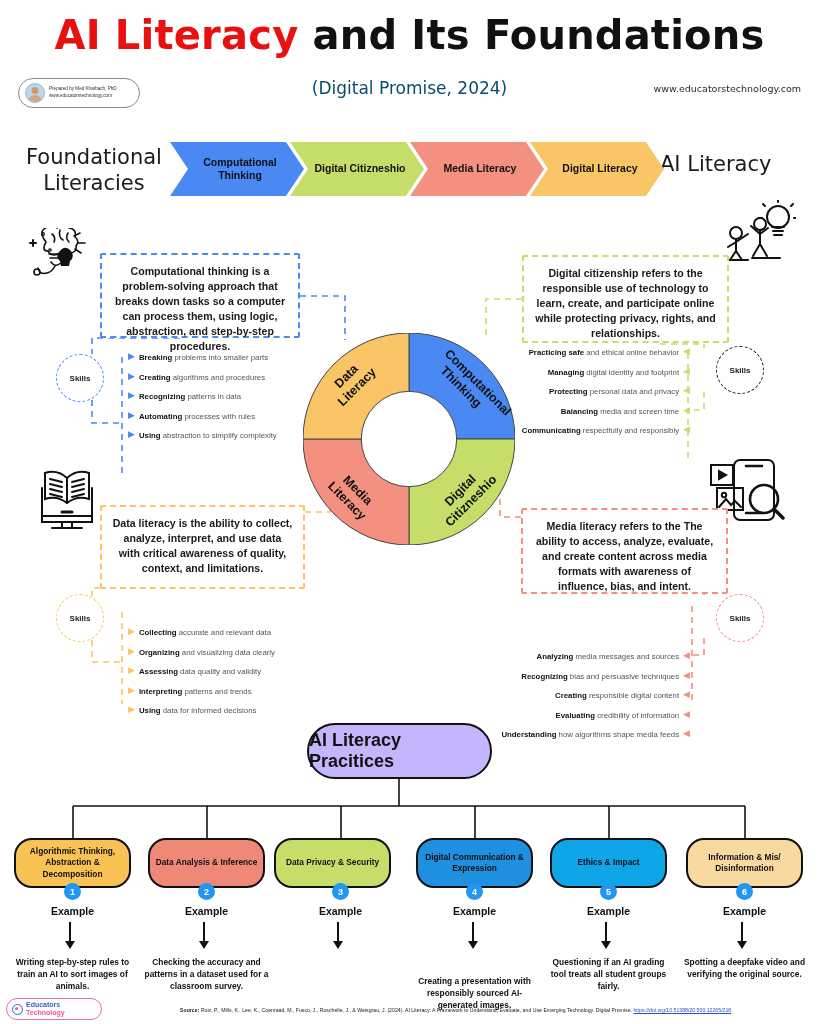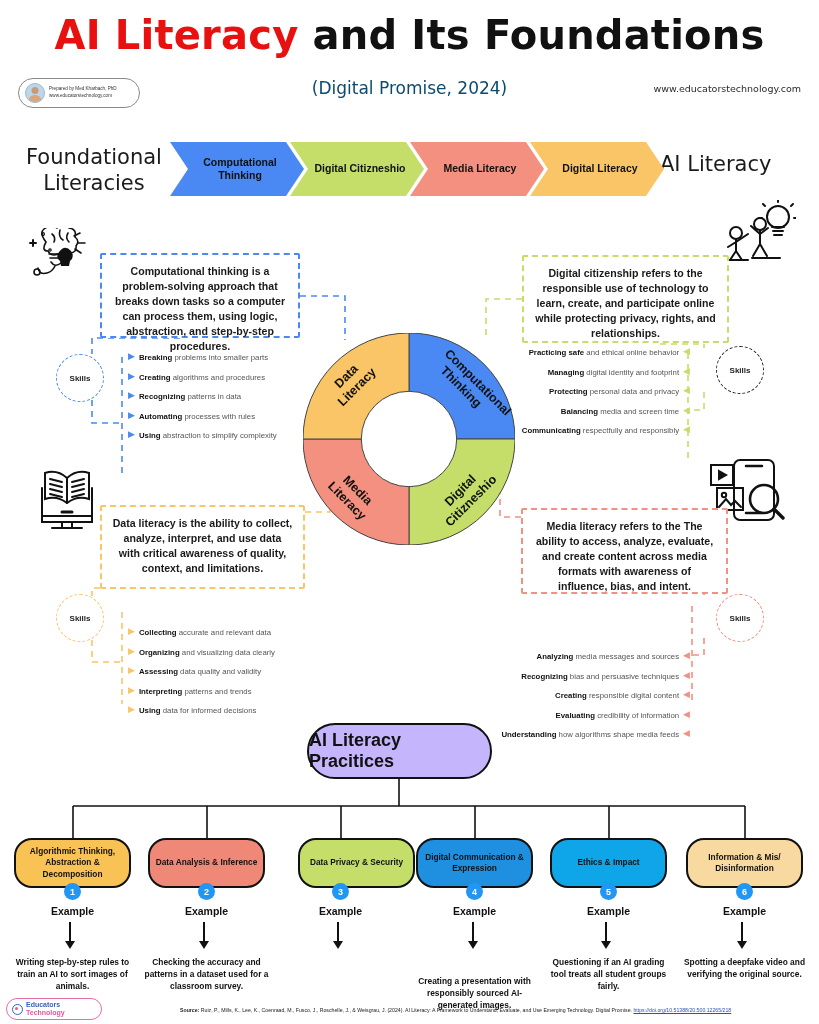--- a/index.html
+++ b/index.html
@@ -402,21 +402,21 @@
 <div class="abs" id="practices-head">AI Literacy Pracitices</div>
 <div class="abs" id="practice-layer" style="left:0;top:0;width:819px;height:1024px;pointer-events:none;">
     <div class="pill" style="left: 14px; top: 838px; background: rgb(249, 194, 85);">Algorithmic Thinking, Abstraction &amp; Decomposition</div>
     <div class="num" style="left: 64px; top: 883px;">1</div>
     <div class="ex-label" style="left: 14px; top: 905px;">Example</div>
     <div class="ex-text" style="left: 10px; top: 957px;">Writing step-by-step rules to train an AI to sort images of animals.</div>
     <div class="pill" style="left: 148px; top: 838px; background: rgb(240, 136, 120);">Data Analysis &amp; Inference</div>
     <div class="num" style="left: 198px; top: 883px;">2</div>
     <div class="ex-label" style="left: 148px; top: 905px;">Example</div>
     <div class="ex-text" style="left: 144px; top: 957px;">Checking the accuracy and patterns in a dataset used for a classroom survey.</div>
-    <div class="pill" style="left: 298px; top: 838px; background: rgb(197, 222, 106);">Data Privacy &amp; Security</div>
+    <div class="pill" style="left: 274px; top: 838px; background: rgb(197, 222, 106);">Data Privacy &amp; Security</div>
     <div class="num" style="left: 332px; top: 883px;">3</div>
     <div class="ex-label" style="left: 282px; top: 905px;">Example</div>
     <div class="pill" style="left: 416px; top: 838px; background: rgb(31, 143, 224);">Digital Communication &amp; Expression</div>
     <div class="num" style="left: 466px; top: 883px;">4</div>
     <div class="ex-label" style="left: 416px; top: 905px;">Example</div>
     <div class="ex-text" style="left: 412px; top: 957px; margin-top: 19px;">Creating a presentation with responsibly sourced AI-generated images.</div>
     <div class="pill" style="left: 550px; top: 838px; background: #0ea5e9;">Ethics &amp; Impact</div>
     <div class="num" style="left: 600px; top: 883px;">5</div>
     <div class="ex-label" style="left: 550px; top: 905px;">Example</div>
     <div class="ex-text" style="left: 546px; top: 957px;">Questioning if an AI grading tool treats all student groups fairly.</div>

